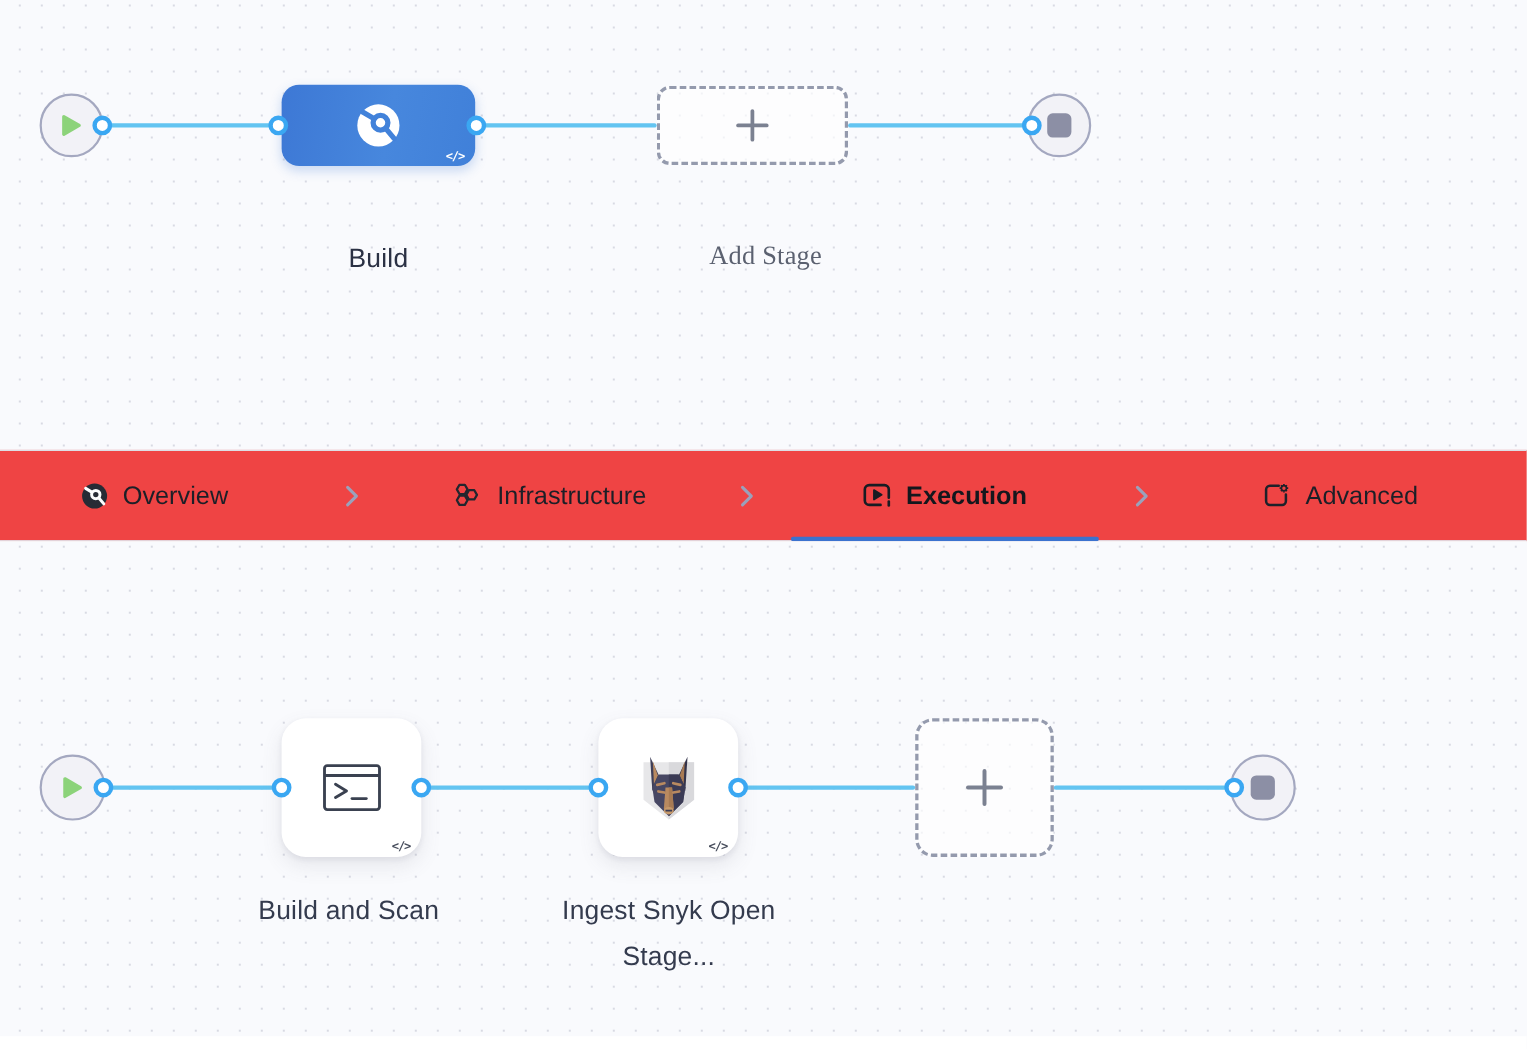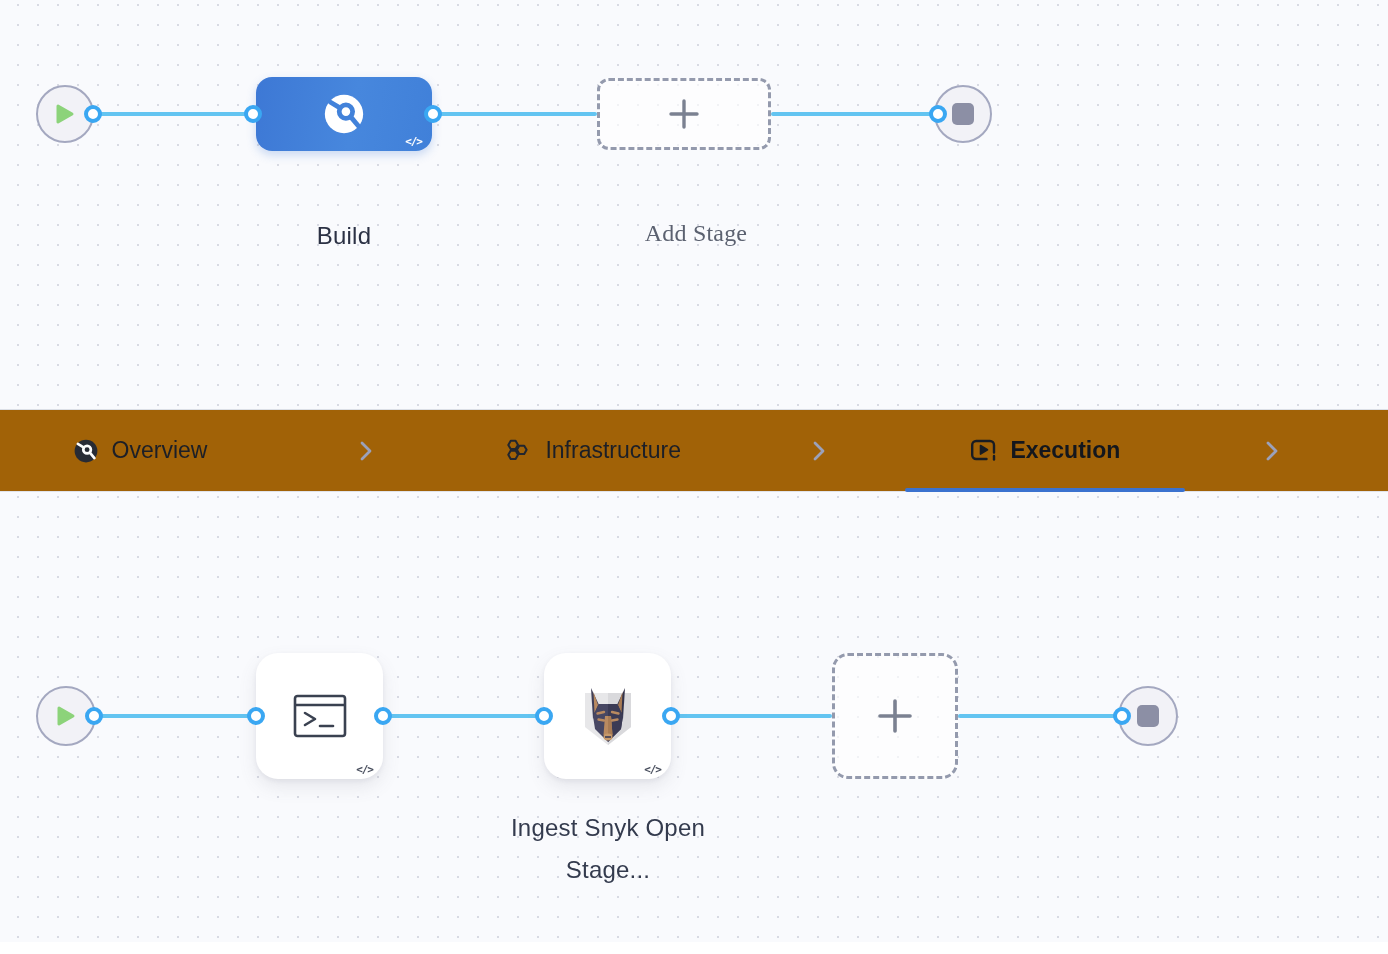--- a/index.html
+++ b/index.html
@@ -69,21 +69,21 @@
   
   .node-label {
     position:absolute; text-align:center; font-size:24px; line-height:42px;
     color:#2b3144; letter-spacing:0.2px;margin-top:19px;
   }
   .node-label.muted { color:#5b6170; }
 
   
   .tabbar {
     position:absolute; left:0; top:409px; width:1388px; height:83px;
-    background:#a16207;
+    background:#ef4444;
     border-top:1px solid #dcdfe6; border-bottom:1px solid #e1e3ea;
     box-shadow:0 2px 3px rgba(40,41,61,0.04);
     display:flex; align-items:stretch; padding-right:30px;
   }
   .tab {
     position:relative; width:280px; display:flex; align-items:center; justify-content:center;
     gap:13px; cursor:pointer;
   }
   .tab-label { font-size:23px; color:#1c1f27; }
   .tab.active .tab-label { font-weight:bold; color:#14171d; }
@@ -209,20 +209,39 @@
     </div>
 
     <div class="tab-sep">
       <span class="icon">
         <svg width="24" height="26" viewBox="0 0 24 26">
           <polyline points="8,5 16,13 8,21" fill="none" stroke="#9ba1bb" stroke-width="2.8" stroke-linecap="round" stroke-linejoin="round"></polyline>
         </svg>
       </span>
     </div>
 
+    <div class="tab">
+      <span class="icon">
+        <svg width="27" height="27" viewBox="0 0 27 27">
+          <path d="M15.5 4.5 H7.5 C5.6 4.5 4 6.1 4 8 V18.5 C4 20.4 5.6 22 7.5 22 H18.5 C20.4 22 22 20.4 22 18.5 V12.5" fill="none" stroke="#1d212a" stroke-width="2.3" stroke-linecap="round"></path>
+          <g stroke="#1d212a" stroke-width="1.5" fill="none">
+            <circle cx="20.2" cy="6.8" r="2.3"></circle>
+            <line x1="20.2" y1="2.9" x2="20.2" y2="4.1"></line>
+            <line x1="20.2" y1="9.5" x2="20.2" y2="10.7"></line>
+            <line x1="16.3" y1="6.8" x2="17.5" y2="6.8"></line>
+            <line x1="22.9" y1="6.8" x2="24.1" y2="6.8"></line>
+            <line x1="17.5" y1="4.1" x2="18.4" y2="5"></line>
+            <line x1="22" y1="8.6" x2="22.9" y2="9.5"></line>
+            <line x1="22.9" y1="4.1" x2="22" y2="5"></line>
+            <line x1="18.4" y1="8.6" x2="17.5" y2="9.5"></line>
+          </g>
+        </svg>
+      </span>
+      <span class="tab-label">Advanced</span>
+    </div>
   </div>
 
   <div class="canvas canvas-bottom">
 
     <div class="edge" style="left:94px;  top:222px; width:162px;"></div>
     <div class="edge" style="left:383px; top:222px; width:161px;"></div>
     <div class="edge" style="left:671px; top:222px; width:161px;"></div>
     <div class="edge" style="left:958px; top:222px; width:164px;"></div>
 
     <div class="round-node" style="left:36px; top:194px; width:60px; height:60px;">
@@ -288,17 +307,18 @@
       <span class="end-square"></span>
     </div>
 
     <div class="port" style="left:85px;   top:215px;"></div>
     <div class="port" style="left:247px;  top:215px;"></div>
     <div class="port" style="left:374px;  top:215px;"></div>
     <div class="port" style="left:535px;  top:215px;"></div>
     <div class="port" style="left:662px;  top:215px;"></div>
     <div class="port" style="left:1113px; top:215px;"></div>
 
+    <div class="node-label" style="left:197px; top:296px; width:240px; color:#343b4e;">Build and Scan</div>
     <div class="node-label" style="left:502px; top:296px; width:212px; color:#343b4e;">Ingest Snyk Open Stage...</div>
   </div>
 
   <div class="footer-strip"></div>
 </div>
 
 </body></html>

